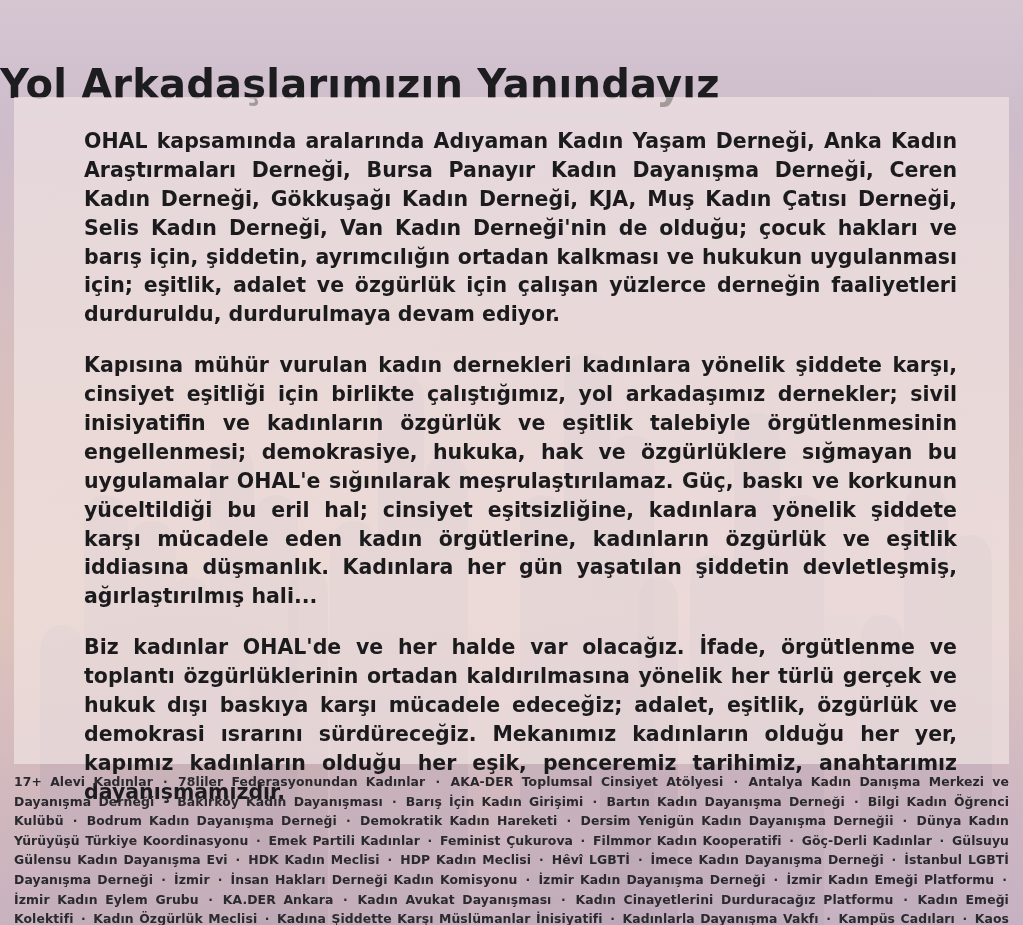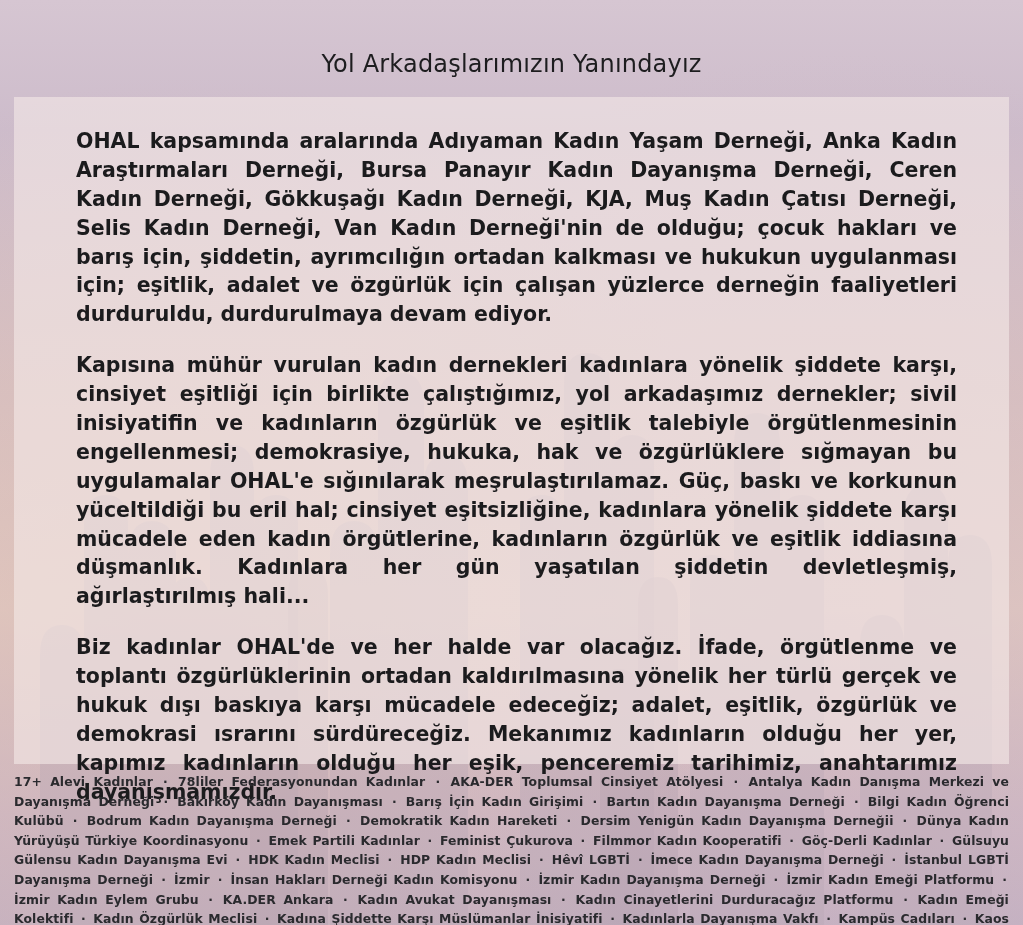--- a/index.html
+++ b/index.html
@@ -31,39 +31,38 @@
     opacity: 0.5;
     pointer-events: none;
   }
   .bg-hands svg { display: block; width: 100%; height: 100%; }
 
   .title {
     position: absolute;
     top: 34px;
     left: 0;
     width: 100%;
-    text-align: center;
-    font-size: 24px;
-    font-weight: normal;
+    font-size: 40px;
+    font-weight: bold;
     color: #1d1d1f;
     letter-spacing: 0.2px;
   }
 
   .statement-card {
     position: absolute;
     top: 97px;
     left: 14px;
     width: 995px;
     height: 667px;
     background: rgba(243, 233, 231, 0.62);
     box-sizing: border-box;
     padding: 30px 52px 18px 58px;
   }
   .statement-card p {
-    margin: 0 0 22px 4px;
+    margin: 0 0 22px 12px;
     font-size: 20.5px;
     line-height: 1.41;
     color: #1b1b1d;
     text-align: justify;
     font-weight: 600;
   }
   .statement-card p:last-of-type { margin-bottom: 0; }
 
   .slogan-row {
     position: absolute;

